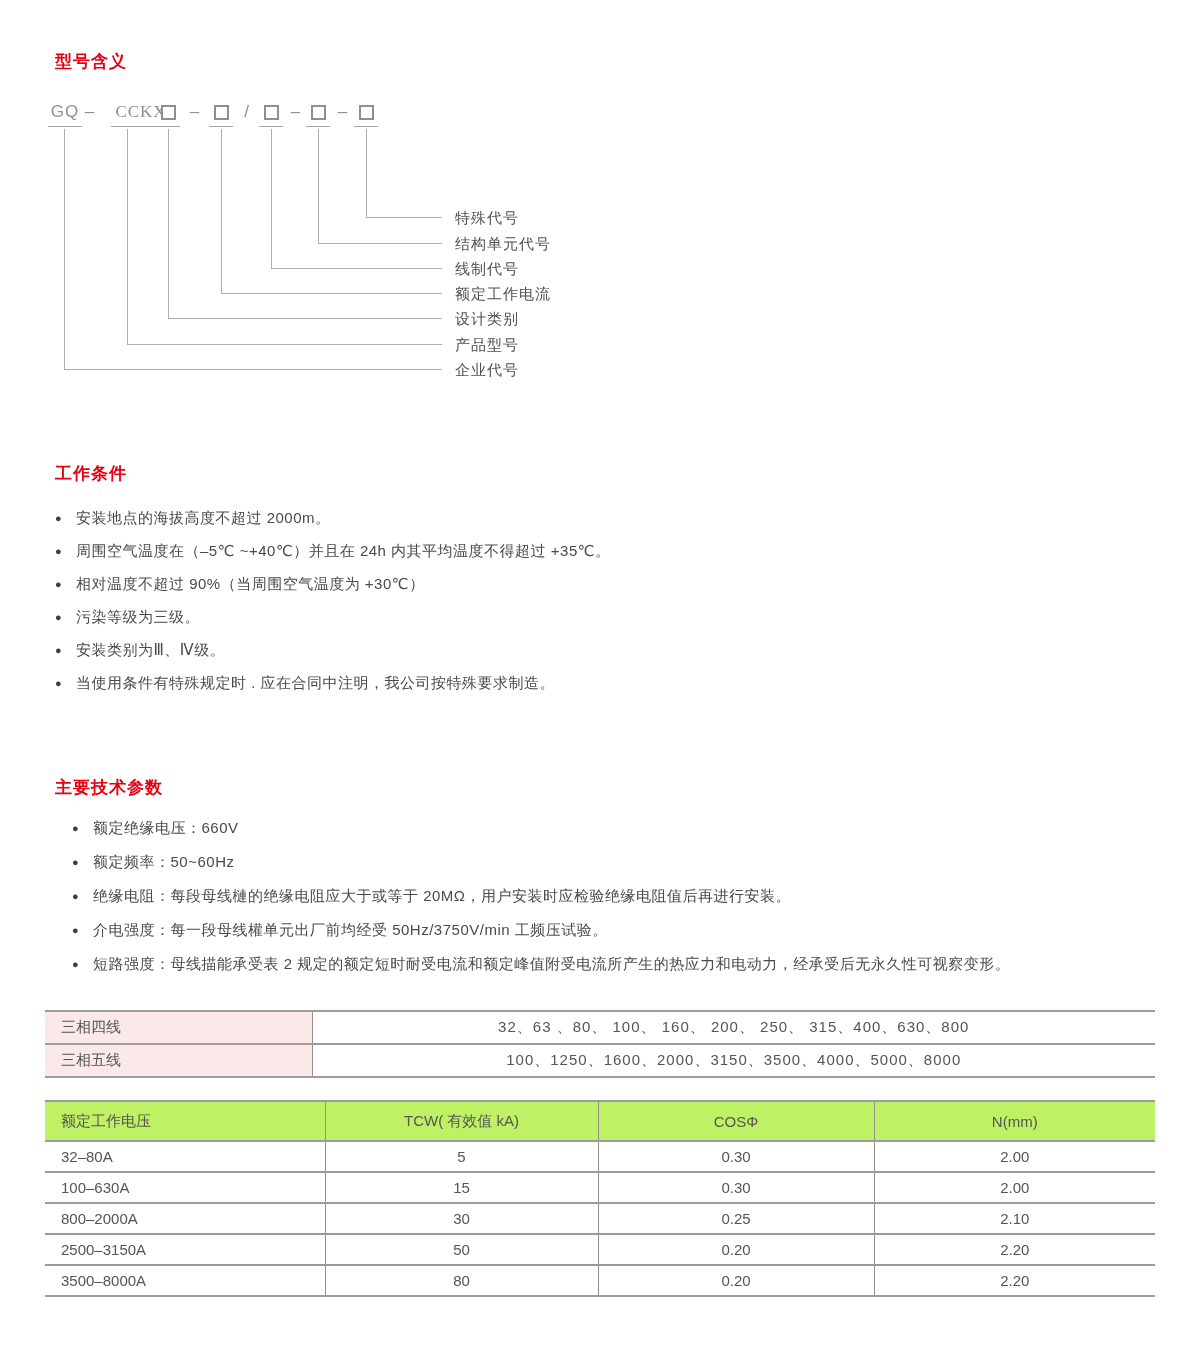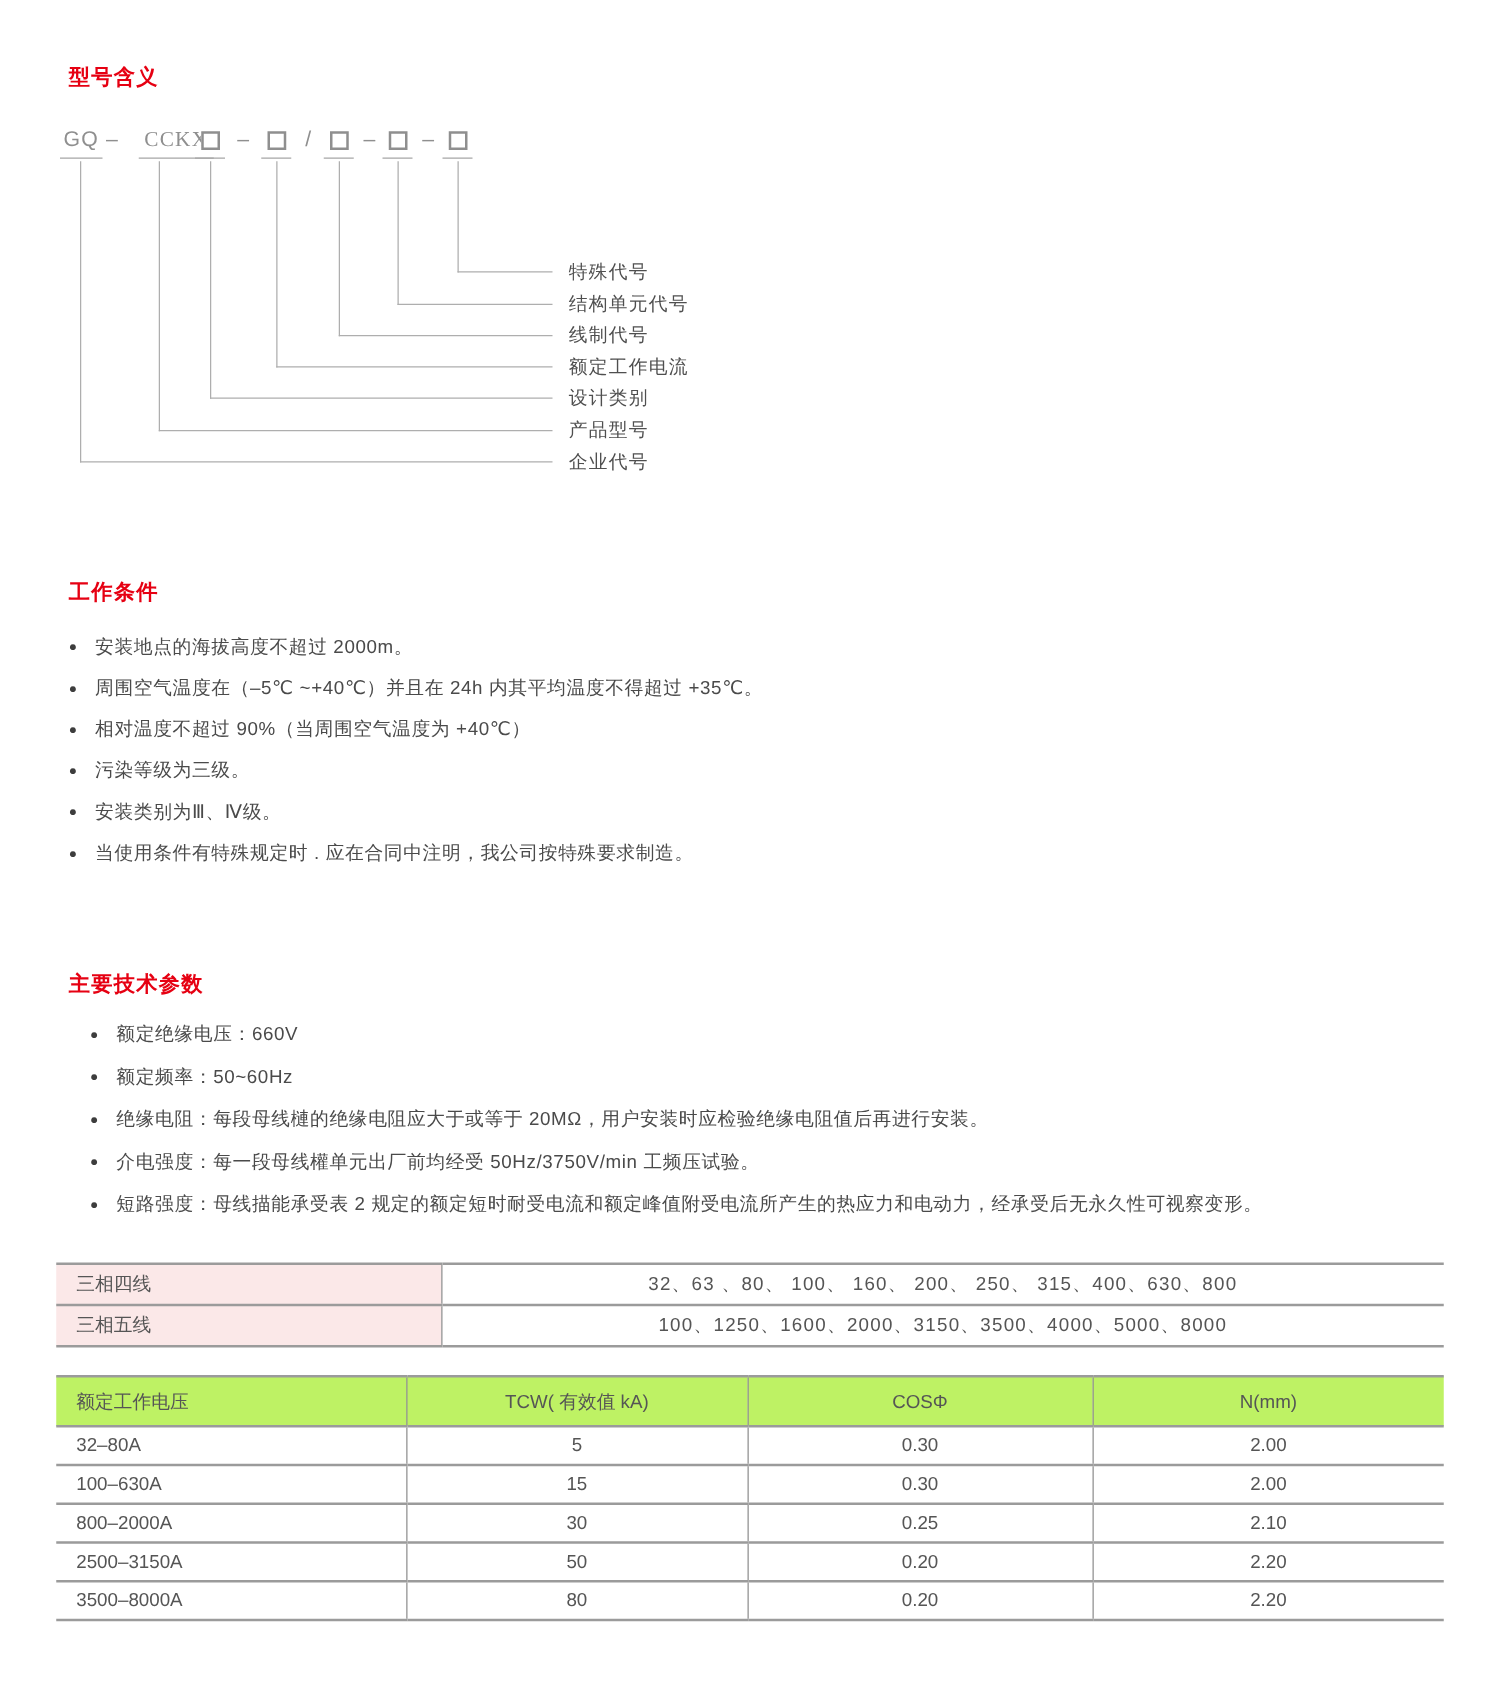--- a/index.html
+++ b/index.html
@@ -33,21 +33,21 @@
   #cond-list li{margin-bottom:11px;}
   #param-list li{margin-bottom:12px;}
   .dot{
     display:inline-block;width:21px;font-size:11px;color:#3d3d3d;vertical-align:1px;
   }
   
   table{position:absolute;left:45px;width:1110px;border-collapse:collapse;table-layout:fixed;}
   td,th{font-size:15px;color:#555555;font-weight:normal;box-sizing:border-box;padding:0;}
   #table1{top:1010px;}
   #table1 td{border-top:2px solid #9b9b9b;border-bottom:2px solid #9b9b9b;height:33px;}
-  #table1 td.label-cell{width:308px;background:#fbe8e8;padding-left:16px;text-align:left;border-right:1px solid #8f8f8f;}
+  #table1 td.label-cell{width:267px;background:#fbe8e8;padding-left:16px;text-align:left;border-right:1px solid #8f8f8f;}
   #table1 td.value-cell{text-align:center;letter-spacing:1px;}
   #table2{top:1100px;}
   #table2 th{background:#bef264;height:40px;border-top:2px solid #9b9b9b;border-bottom:2px solid #9b9b9b;text-align:center;}
   #table2 td{height:31px;border-bottom:2px solid #9b9b9b;text-align:center;}
   #table2 .c0{width:280px;text-align:left;padding-left:16px;}
   #table2 .c1{width:273px;}
   #table2 .c2{width:276px;}
   #table2 .c3{width:281px;}
   #table2 .vline{border-right:1px solid #8f8f8f;}
 </style>
@@ -94,21 +94,21 @@
       <div class="diagram-label" style="top: 282.5px;">额定工作电流</div>
       <div class="diagram-label" style="top: 308px;">设计类别</div>
       <div class="diagram-label" style="top: 333.5px;">产品型号</div>
       <div class="diagram-label" style="top: 359px;">企业代号</div>
     </div>
 
   <h2 class="red-title" style="left:55px;top:462px;">工作条件</h2>
   <ul id="cond-list" class="blist" style="left:55px;top:507px;">
       <li><span class="dot">●</span><span>安装地点的海拔高度不超过 2000m。</span></li>
       <li><span class="dot">●</span><span>周围空气温度在（–5℃ ~+40℃）并且在 24h 内其平均温度不得超过 +35℃。</span></li>
-      <li><span class="dot">●</span><span>相对温度不超过 90%（当周围空气温度为 +40℃）</span></li>
+      <li><span class="dot">●</span><span>相对温度不超过 90%（当周围空气温度为 +30℃）</span></li>
       <li><span class="dot">●</span><span>污染等级为三级。</span></li>
       <li><span class="dot">●</span><span>安装类别为Ⅲ、Ⅳ级。</span></li>
       <li><span class="dot">●</span><span>当使用条件有特殊规定时 . 应在合同中注明，我公司按特殊要求制造。</span></li>
     </ul>
 
   <h2 class="red-title" style="left:55px;top:776px;">主要技术参数</h2>
   <ul id="param-list" class="blist" style="left:72px;top:817px;">
       <li><span class="dot">●</span><span>额定绝缘电压：660V</span></li>
       <li><span class="dot">●</span><span>额定频率：50~60Hz</span></li>
       <li><span class="dot">●</span><span>绝缘电阻：每段母线槤的绝缘电阻应大于或等于 20MΩ，用户安装时应检验绝缘电阻值后再进行安装。</span></li>

